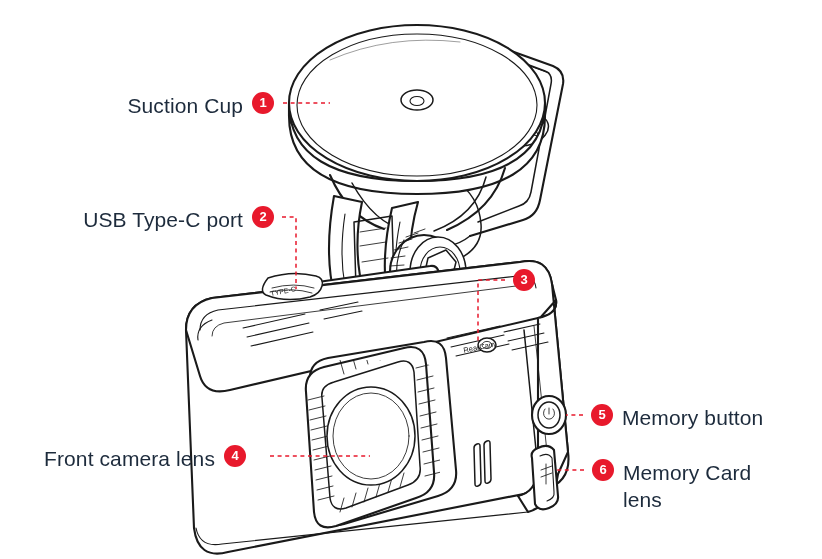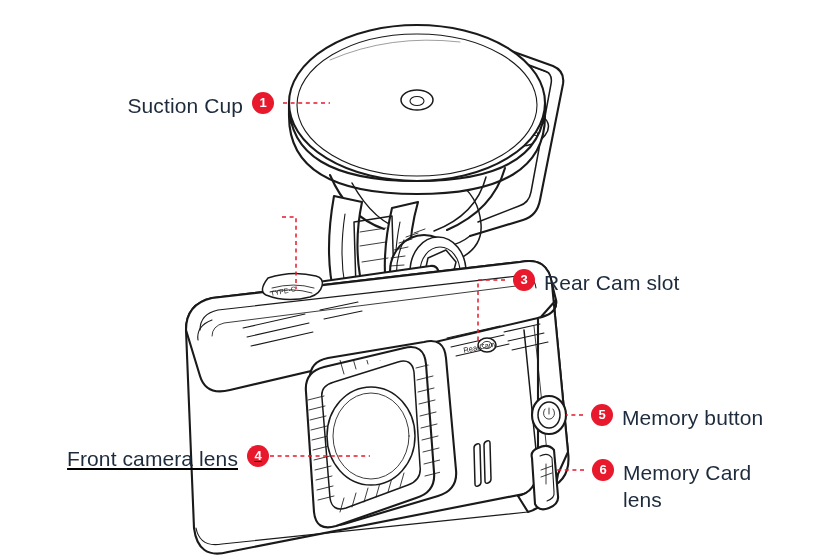--- a/index.html
+++ b/index.html
@@ -279,27 +279,30 @@
       <path class="lead" d="M583,415 L566,415"></path>
       <path class="lead" d="M584,470 L556,470"></path>
     </g>
   </svg>
 
   <div class="callout lbl-left" style="left:100px;top:92px;width:174px;">
     <div class="ctext right">Suction Cup</div>
     <div class="badge">1</div>
   </div>
 
+  <div class="callout lbl-left" style="left:45px;top:206px;width:229px;">
+    <div class="ctext right">USB Type-C port</div>
+    <div class="badge">2</div>
+  </div>
 
   <div class="callout" style="left:513px;top:269px;">
     <div class="badge">3</div>
-    <div class="ctext">Rear Cam slot</div>
-  </div>
-
-  <div class="callout lbl-left" style="left:39px;top:445px;width:230px;text-decoration:underline;">
+  </div>
+
+  <div class="callout lbl-left" style="left:16px;top:445px;width:230px;">
     <div class="ctext right">Front camera lens</div>
     <div class="badge">4</div>
   </div>
 
   <div class="callout" style="left:591px;top:404px;">
     <div class="badge">5</div>
     <div class="ctext">Memory button</div>
   </div>
 
   <div class="callout" style="left:592px;top:459px;">

